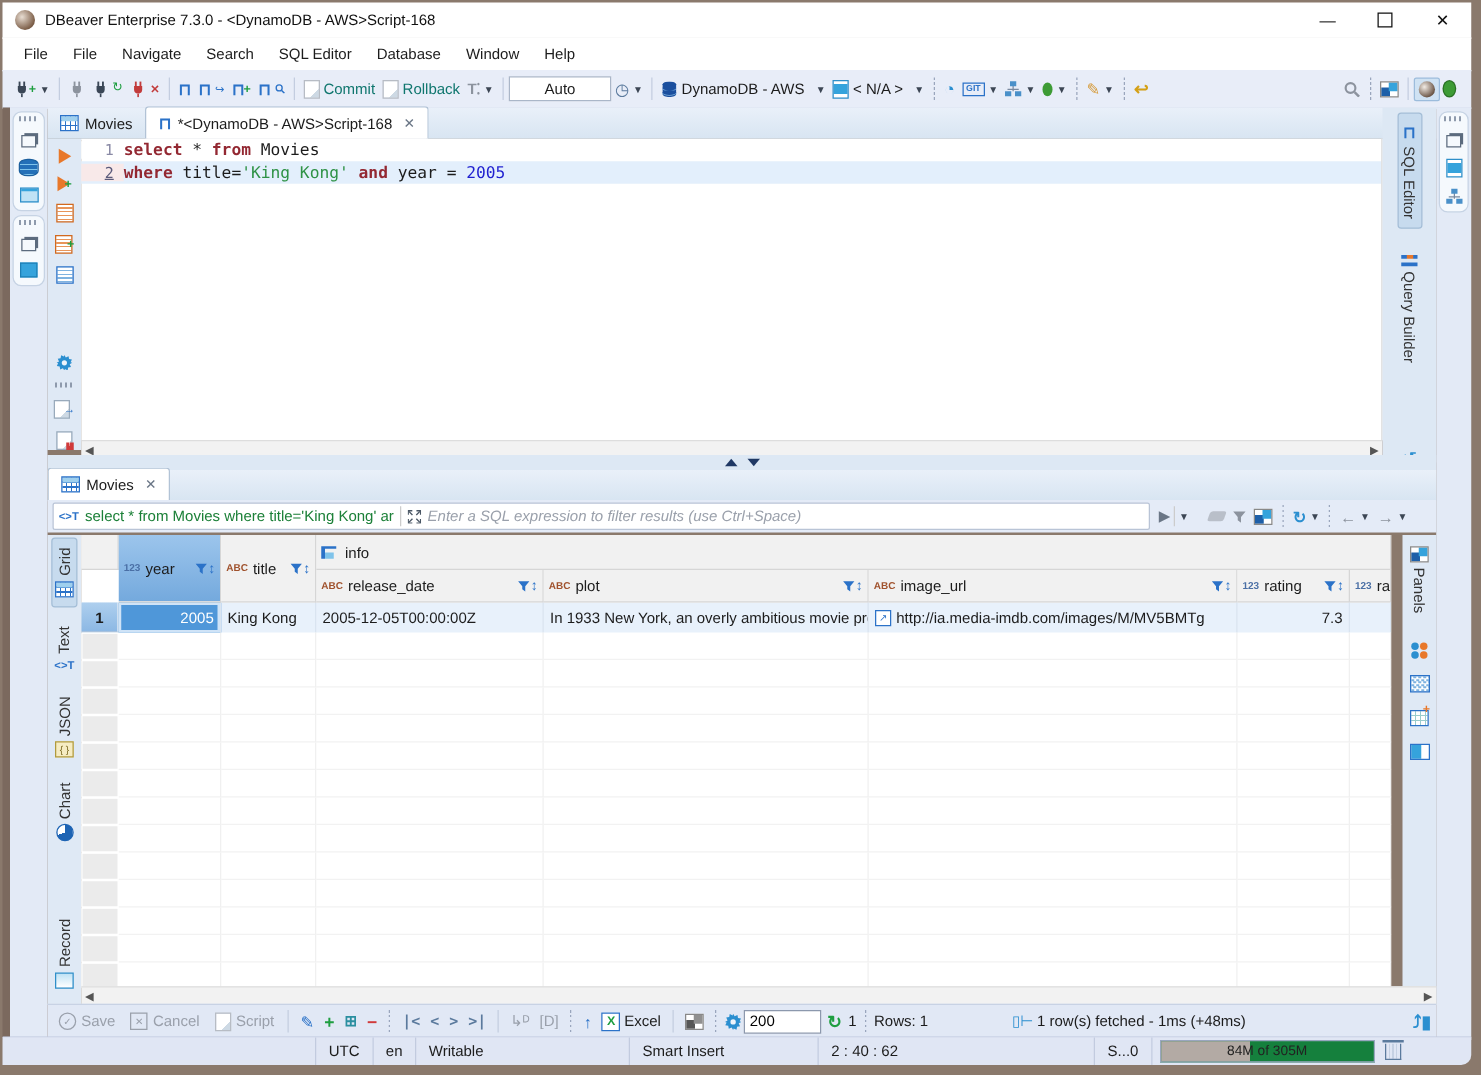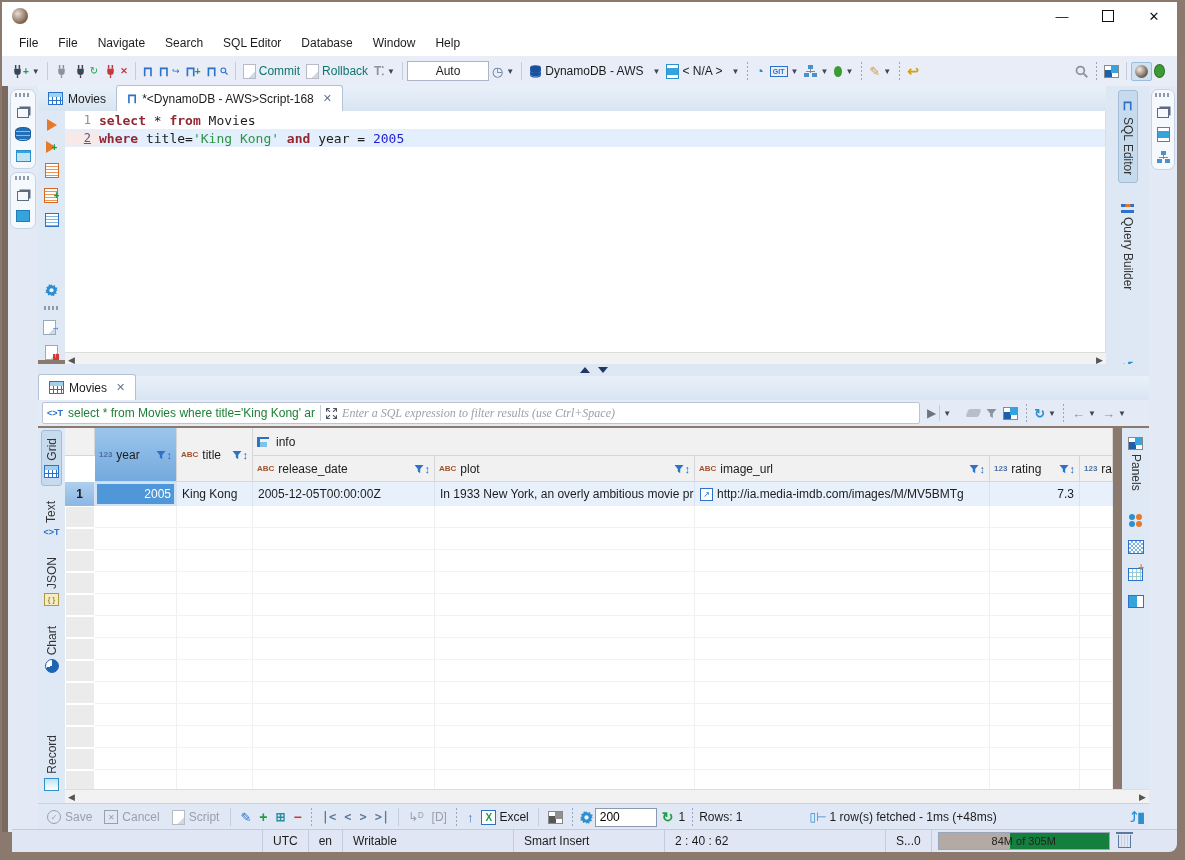--- a/index.html
+++ b/index.html
@@ -80,21 +80,21 @@
   .ico-refresh{color:#2b8fd0;font-size:15px;}
   #sash{left:38px;top:364px;right:36px;height:12px;background:#dde8f4;display:flex;justify-content:center;gap:8px;align-items:center;}
   .tri-up{width:0;height:0;border-bottom:6px solid #1f3864;border-left:5px solid transparent;border-right:5px solid transparent;}
   .tri-dn{width:0;height:0;border-top:6px solid #1f3864;border-left:5px solid transparent;border-right:5px solid transparent;}
 
   
   #rtabs{left:38px;top:376px;right:36px;height:24px;background:linear-gradient(#e9f0f9,#d8e5f2);border-bottom:1px solid #bcc9da;display:flex;align-items:flex-end;}
   #filterbar{left:38px;top:400px;right:36px;height:26px;background:#e4ebf7;display:flex;align-items:center;padding:0 4px;}
   #filter-input{flex:none;width:868px;height:20px;background:#fff;border:1px solid #b9c4d6;border-radius:2px;display:flex;align-items:center;padding:0 4px;gap:5px;overflow:hidden;}
   .fgreen{color:#1c8038;white-space:nowrap;}
-  .fplace{color:#9aa0ab;font-style:italic;white-space:nowrap;overflow:hidden;font-family:Liberation Serif, serif;}
+  .fplace{color:#9aa0ab;font-style:italic;white-space:nowrap;overflow:hidden;}
   .vline{width:1px;height:16px;background:#ccc;}
   #viewtabs{left:38px;top:428px;width:27px;bottom:56px;background:#dfe9f5;display:flex;flex-direction:column;align-items:center;padding-top:2px;}
   .ico-sqltext{color:#2b72c8;font-size:9px;font-weight:bold;}
   .ico-json{width:13px;height:11px;border:1px solid #b09a3e;background:#f6ecc2;color:#7a6820;font-size:8px;text-align:center;line-height:11px;}
   .ico-pie{width:12px;height:12px;border-radius:50%;background:conic-gradient(#1e64b4 0 70%,#fff 70%);border:1px solid #1e64b4;}
   .ico-record{width:13px;height:11px;border:1px solid #2e8fc9;background:linear-gradient(#bfe2f5,#fff);}
   #grid{left:65px;top:428px;width:1048px;bottom:70px;background:#fff;overflow:hidden;}
   .hrow{display:flex;}
   .hcell{background:#f1f1f1;border-right:1px solid #d6d6d6;border-bottom:1px solid #d6d6d6;display:flex;align-items:center;gap:4px;padding:0 4px;box-sizing:border-box;font-size:12px;}
   .hcell.sel{background:linear-gradient(#9cc5ec,#74a9dd);}
@@ -128,21 +128,21 @@
   #rtoolbar{left:38px;right:36px;bottom:30px;height:26px;background:#e1e8f5;border-top:1px solid #c8d2e4;display:flex;align-items:center;padding:0 4px;gap:2px;font-size:12px;}
   .disbtn{display:flex;align-items:center;gap:4px;color:#9aa0ab;padding:0 5px;}
   .circ{width:12px;height:12px;border:1px solid #9aa0ab;border-radius:50%;font-size:8px;display:flex;align-items:center;justify-content:center;color:#9aa0ab;}
   .boxx{width:12px;height:12px;border:1px solid #9aa0ab;font-size:8px;display:flex;align-items:center;justify-content:center;color:#9aa0ab;}
   .navg{font-family:"DejaVu Sans Mono",monospace;color:#5b7a9d;font-size:12px;font-weight:bold;padding:0 3px;}
   .fetchinput{width:52px;height:17px;border:1px solid #8c98ad;background:#fff;font-size:12px;padding:0 4px;font-family:"Liberation Sans",sans-serif;}
   .ico-excel{width:13px;height:13px;border:1px solid #2b72c8;color:#1e9e40;font-weight:bold;font-size:10px;display:flex;align-items:center;justify-content:center;background:#fff;}
   .ico-fetchpage{color:#2b8fd0;font-size:14px;font-weight:bold;}
 
   
-  #statusbar{left:12px;right:8px;bottom:8px;height:22px;background:#e0e6f4;border-top:1px solid #c2cbdf;display:flex;align-items:center;font-size:12px;border-radius:0 0 8px 0;}
+  #statusbar{left:2px;right:8px;bottom:8px;height:22px;background:#e0e6f4;border-top:1px solid #c2cbdf;display:flex;align-items:center;font-size:12px;border-radius:0 0 8px 0;}
   .scell{padding:0 10px;border-right:1px solid #c2cbdf;height:100%;display:flex;align-items:center;white-space:nowrap;}
   #memgauge{width:170px;height:16px;border:1px solid #98a6bf;background:#15803d;position:relative;margin-left:6px;}
   #memfill{position:absolute;left:0;top:0;bottom:0;background:#b3aaa4;}
   #memtext{position:absolute;inset:0;display:flex;align-items:center;justify-content:center;font-size:11px;color:#222;}
   .ico-trash{width:11px;height:12px;border:1px solid #5b7a9d;border-top:none;position:relative;margin:0 8px;background:repeating-linear-gradient(90deg,transparent 0 2px,#5b7a9d33 2px 3px);}
   .ico-trash::before{content:"";position:absolute;top:-3px;left:-3px;right:-3px;height:2px;background:#5b7a9d;}
 
   .gear-svg{color:#2b8fd0;}
   .eraser{width:13px;height:8px;background:#b9bfc9;transform:skewX(-20deg);border-radius:2px;}
 </style>
@@ -177,20 +177,21 @@
       </symbol>
     <symbol id="search" viewBox="0 0 12 12">
         <circle cx="5" cy="5" r="3.6" stroke="currentColor" stroke-width="1.6" fill="none"></circle>
         <path d="M8 8l3.3 3.3" stroke="currentColor" stroke-width="1.8"></path>
       </symbol>
   </defs>
 </svg>
 
 <div id="titlebar" class="abs">
   <span id="app-icon"></span>
+  <span id="title-text">DBeaver Enterprise 7.3.0 - &lt;DynamoDB - AWS&gt;Script-168</span>
   <div class="wbtns">
     <span class="wbtn">—</span>
     <span class="wbtn">
         <span class="box"></span>
       </span>
     <span class="wbtn">✕</span>
   </div>
 </div>
 
 <div id="menubar" class="abs">

